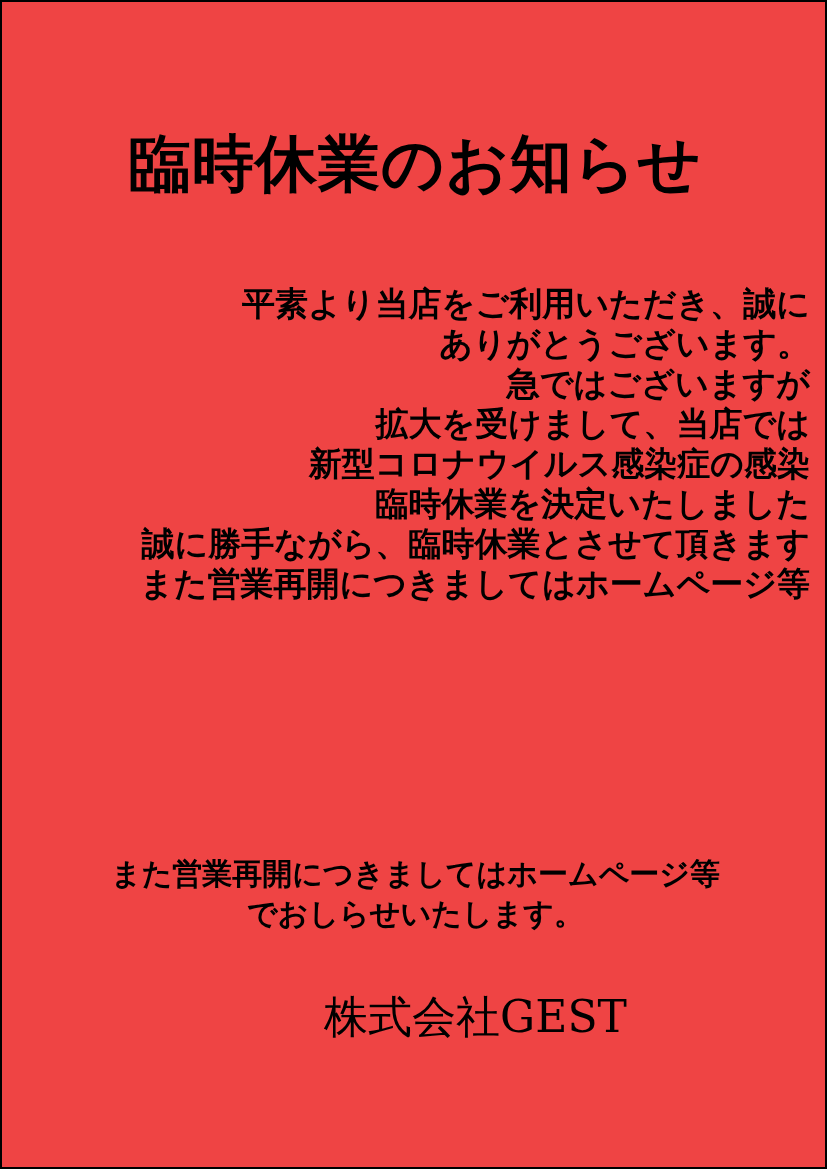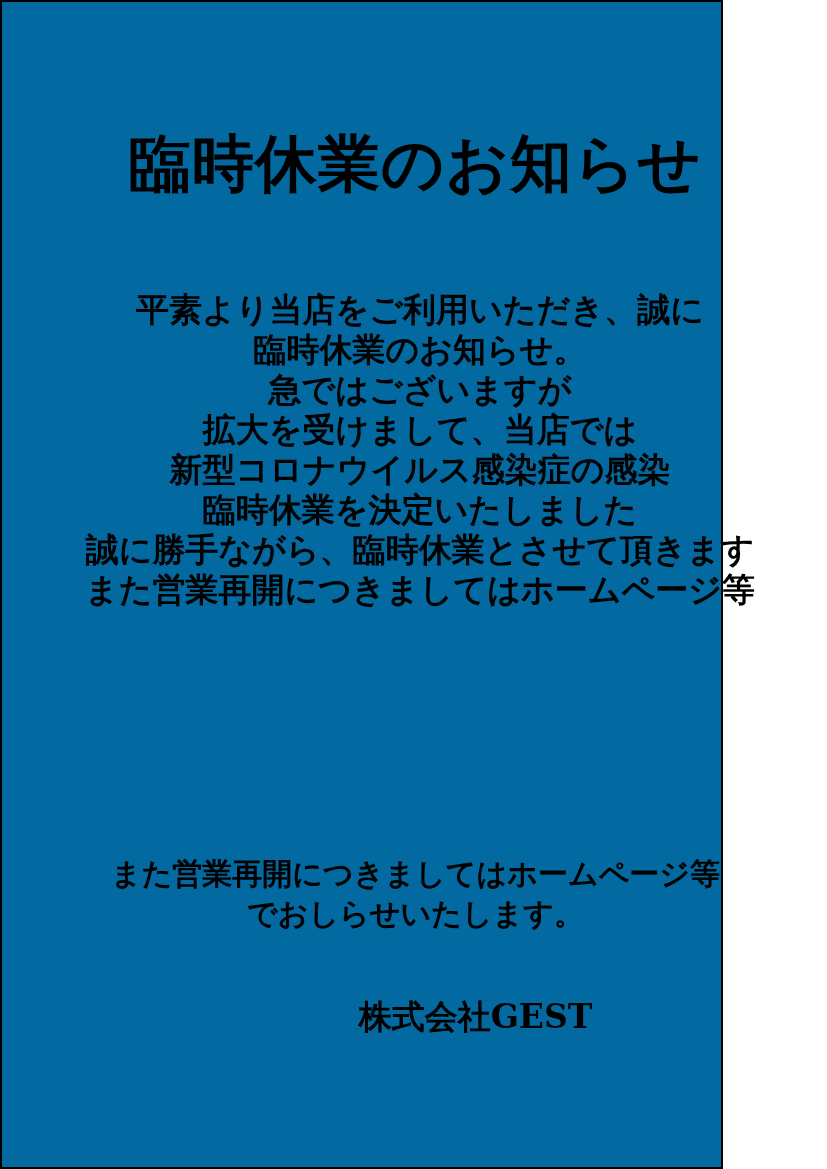--- a/index.html
+++ b/index.html
@@ -10,44 +10,44 @@
   body {
     width: 827px;
     height: 1169px;
     font-family: "DejaVu Serif", "Liberation Serif", serif;
     color: #000000;
     overflow: hidden;
   }
   .page {
     position: relative;
     box-sizing: border-box;
-    width: 723px;
+    width: 827px;
     height: 1169px;
-    background: #0369a1;
+    background: #ef4444;
     border: 2px solid #000000;
     padding: 14px;
   }
   .notice-title {
     position: absolute;
     top: 128px;
     left: 0;
     width: 827px;
     text-align: center;
     font-size: 62px;
     line-height: 1.1;
     font-weight: 700;
     letter-spacing: 1px;
     font-family: "DejaVu Serif", "Liberation Serif", serif;
   }
   .body-block {
     position: absolute;
-    top: 288px;
+    top: 282px;
     left: 28px;
     width: 780px;
-    text-align: center;
+    text-align: right;
   }
   .body-line {
     font-size: 33px;
     line-height: 40px;
     font-weight: 700;
     white-space: pre;
     letter-spacing: 0px;
   }
   .closing-block {
     position: absolute;
@@ -65,38 +65,38 @@
   .signature {
     position: absolute;
     top: 995px;
     left: 0;
     width: 827px;
     text-align: center;
     padding-right: 30px;
     box-sizing: border-box;
   }
   .signature-text {
-    font-size: 33px;
+    font-size: 44px;
     line-height: 40px;
-    font-weight: 700;
+    font-weight: 400;
     white-space: pre;
     display: inline-block;
     padding-left: 150px;
   }
 </style>
 </head>
 <body>
 
 <div class="page">
 
   <div class="notice-title">臨時休業のお知らせ</div>
 
   <div class="body-block">
     <div class="body-line">平素より当店をご利用いただき、誠に</div>
-    <div class="body-line">臨時休業のお知らせ。</div>
+    <div class="body-line">ありがとうございます。</div>
     <div class="body-line">急ではございますが</div>
     <div class="body-line">拡大を受けまして、当店では</div>
     <div class="body-line">新型コロナウイルス感染症の感染</div>
     <div class="body-line">臨時休業を決定いたしました</div>
     <div class="body-line">誠に勝手ながら、臨時休業とさせて頂きます</div>
     <div class="body-line">また営業再開につきましてはホームページ等</div>
   </div>
 
   <div class="closing-block">
     <div class="closing-line">また営業再開につきましてはホームページ等</div>

